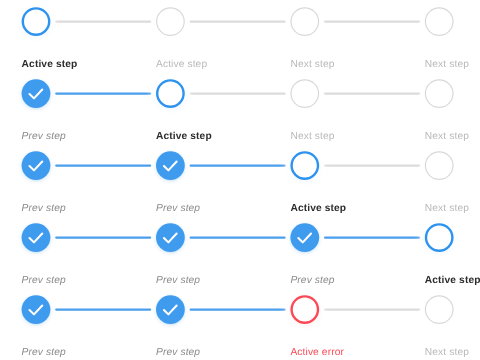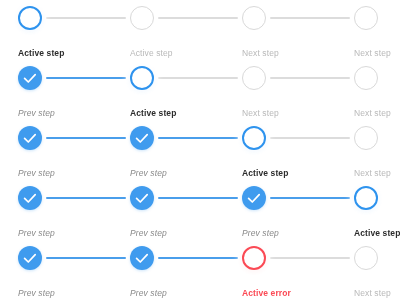--- a/index.html
+++ b/index.html
@@ -100,21 +100,21 @@
     width: 110px;
     font-size: 8.5px;
     line-height: 11px;
     letter-spacing: 0.1px;
     white-space: nowrap;
     margin-top: 12px;
   }
   .label.pending  { color: #b9b9b9; font-weight: normal; }
   .label.done     { color: #8a8a8a; font-weight: normal; font-style: italic; }
   .label.active   { color: #2c2c2c; font-weight: bold; }
-  .label.error    { color: #fb4a55; font-weight: bold; }
+  .label.error    { color: #fb4a55; font-weight: normal; }
 </style>
 </head>
 <body>
 
 <div id="stepper-page">
     <div class="stepper-row" style="top: 0px;">
       <div class="step" style="left: 0px;">
         <div class="connector "></div>
         <div class="circle active"></div>
         <div class="label active">Active step</div>

